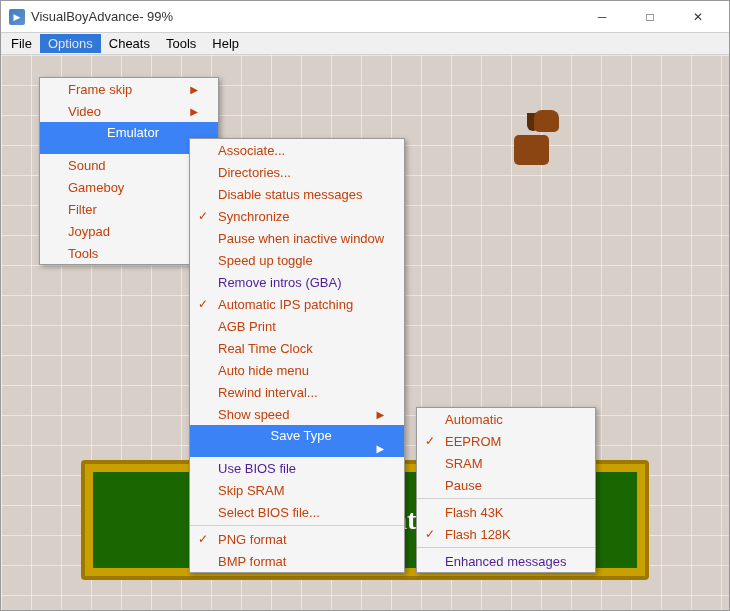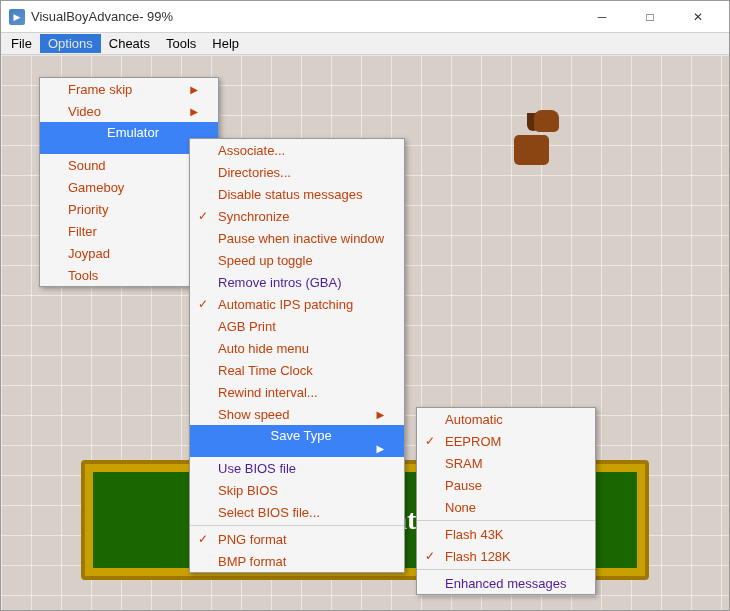--- a/index.html
+++ b/index.html
@@ -320,25 +320,20 @@
           <span>Sound</span>
           <span class="arrow">▶</span>
         </div>
         <div class="menu-item">
           <span class="checkmark"></span>
           <span>Gameboy</span>
           <span class="arrow">▶</span>
         </div>
         <div class="menu-item">
           <span class="checkmark"></span>
-          <span>Priority</span>
-          <span class="arrow">▶</span>
-        </div>
-        <div class="menu-item">
-          <span class="checkmark"></span>
           <span>Filter</span>
           <span class="arrow">▶</span>
         </div>
         <div class="menu-item">
           <span class="checkmark"></span>
           <span>Joypad</span>
           <span class="arrow">▶</span>
         </div>
         <div class="menu-item">
           <span class="checkmark"></span>
@@ -378,47 +373,47 @@
         <div class="menu-item">
           <span class="checkmark">✓</span>
           <span>Automatic IPS patching</span>
         </div>
         <div class="menu-item">
           <span class="checkmark"></span>
           <span>AGB Print</span>
         </div>
         <div class="menu-item">
           <span class="checkmark"></span>
+          <span>Real Time Clock</span>
+        </div>
+        <div class="menu-item">
+          <span class="checkmark"></span>
           <span>Auto hide menu</span>
         </div>
         <div class="menu-item">
           <span class="checkmark"></span>
-          <span>Real Time Clock</span>
-        </div>
-        <div class="menu-item">
-          <span class="checkmark"></span>
           <span>Rewind interval...</span>
         </div>
         <div class="menu-item">
           <span class="checkmark"></span>
           <span>Show speed</span>
           <span class="arrow">▶</span>
         </div>
         <div class="menu-item highlighted">
           <span class="checkmark"></span>
           <span>Save Type</span>
           <span class="arrow">▶</span>
         </div>
         <div class="menu-item disabled">
           <span class="checkmark"></span>
           <span>Use BIOS file</span>
         </div>
         <div class="menu-item">
           <span class="checkmark"></span>
-          <span>Skip BIOS</span>
+          <span>Skip SRAM</span>
         </div>
         <div class="menu-item">
           <span class="checkmark"></span>
           <span>Select BIOS file...</span>
         </div>
         <div class="menu-separator"></div>
         <div class="menu-item">
           <span class="checkmark">✓</span>
           <span>PNG format</span>
         </div>
@@ -437,24 +432,20 @@
           <span class="checkmark">✓</span>
           <span>EEPROM</span>
         </div>
         <div class="menu-item">
           <span class="checkmark"></span>
           <span>SRAM</span>
         </div>
         <div class="menu-item">
           <span class="checkmark"></span>
           <span>Pause</span>
-        </div>
-        <div class="menu-item">
-          <span class="checkmark"></span>
-          <span>None</span>
         </div>
         <div class="menu-separator"></div>
         <div class="menu-item">
           <span class="checkmark"></span>
           <span>Flash 43K</span>
         </div>
         <div class="menu-item">
           <span class="checkmark">✓</span>
           <span>Flash 128K</span>
         </div>

